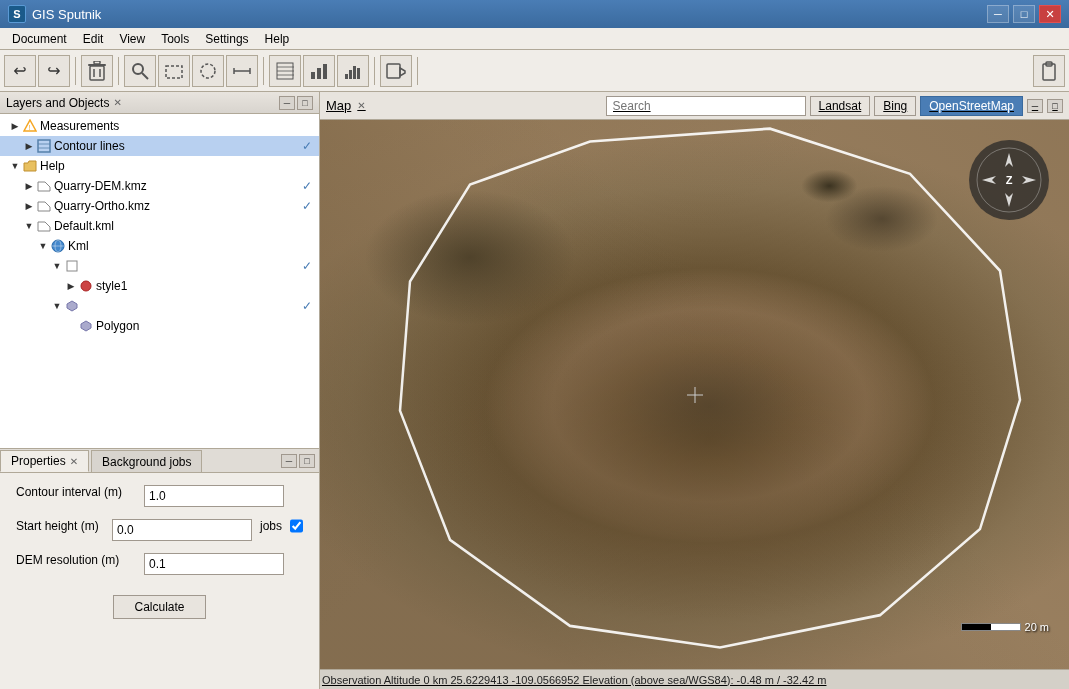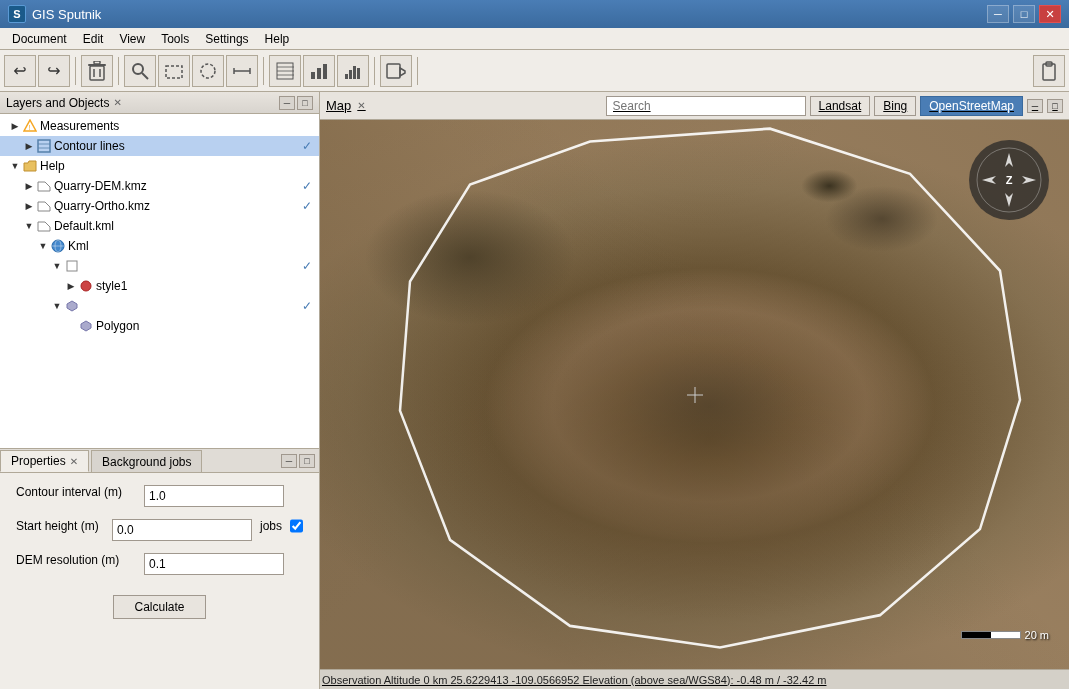--- a/index.html
+++ b/index.html
@@ -350,21 +350,21 @@
     }
     .compass-inner {
       width: 70px; height: 70px;
       position: relative;
       display: flex; align-items: center; justify-content: center;
     }
 
     
     .scale-bar {
       position: absolute;
-      bottom: 28px; right: 20px;
+      bottom: 36px; right: 20px;
       display: flex; flex-direction: column; align-items: flex-end;
     }
     .scale-label {
       color: white; font-size: 11px;
       text-shadow: 1px 1px 2px black;
     }
 
     
     .status-bar {
       background: #d4d0c8;

